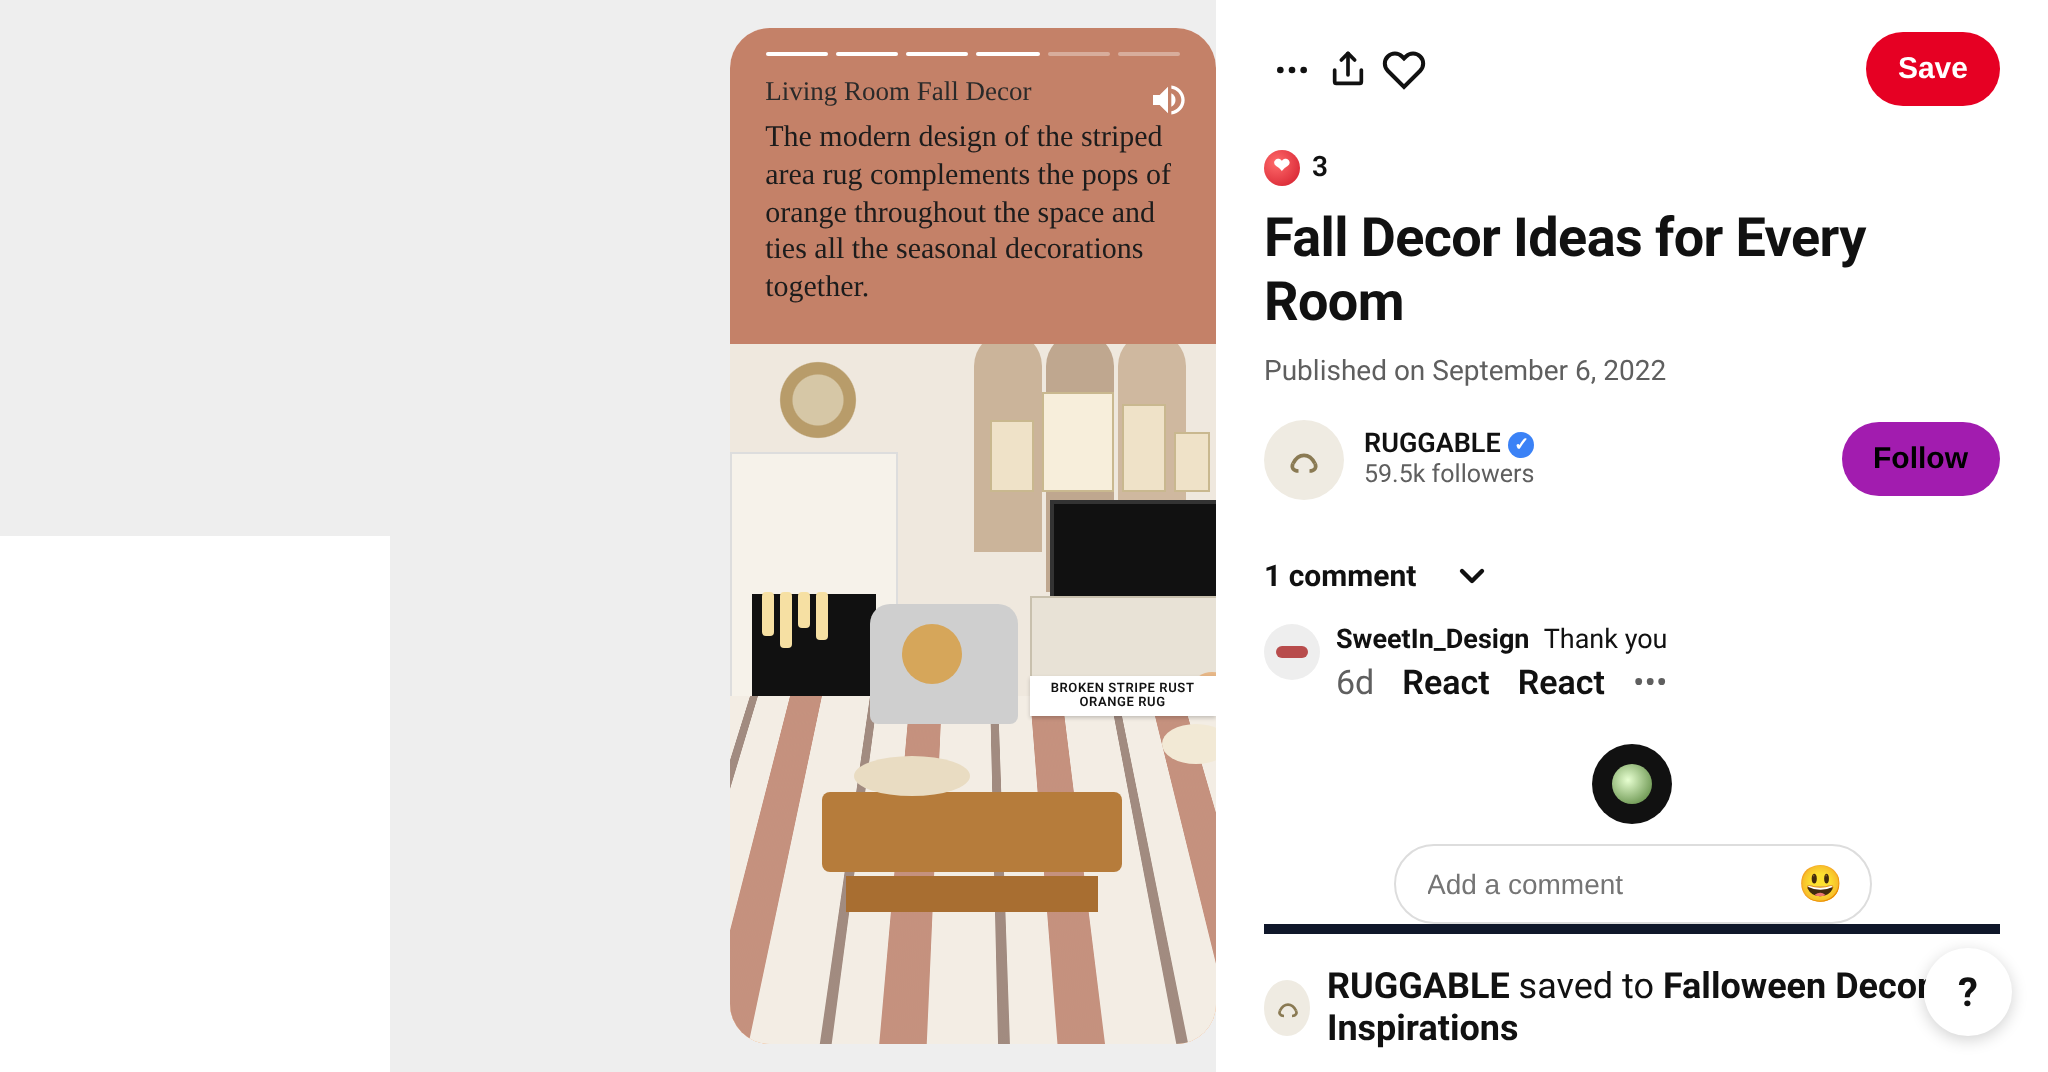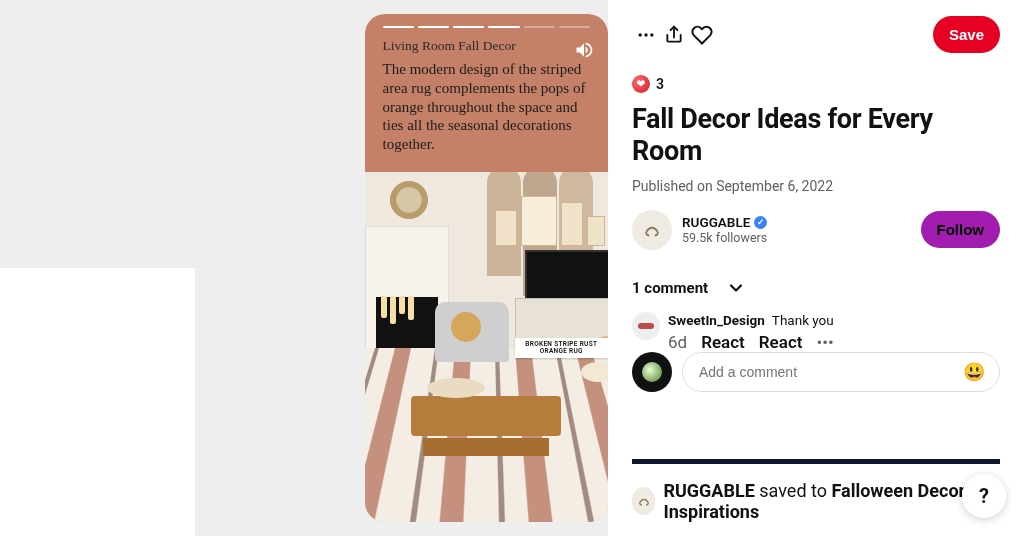--- a/index.html
+++ b/index.html
@@ -379,21 +379,22 @@
   .comment-body{ font-size:13.5px; }
   .comment-body .cname{ font-weight:700; margin-right:4px;}
   .comment-meta{
     margin-top:4px;
     display:flex; gap:14px;
     font-size:17px; color:#5f5f5f;
   }
   .comment-meta span{cursor:pointer;}
   .comment-meta .cm-bold{font-weight:600; color:#111;}
   .add-comment-row{
-    display:flex; align-items:center; gap:10px;
+    margin-top:20px;
+    display:flex; align-items:center; gap:10px;flex-direction:column;
   }
   .my-avatar{
     width:40px;height:40px;border-radius:50%;
     background:#111;
     position:relative; overflow:hidden;
   }
   .my-avatar::after{
     content:"";
     position:absolute; left:10px; top:10px;
     width:20px; height:20px;

